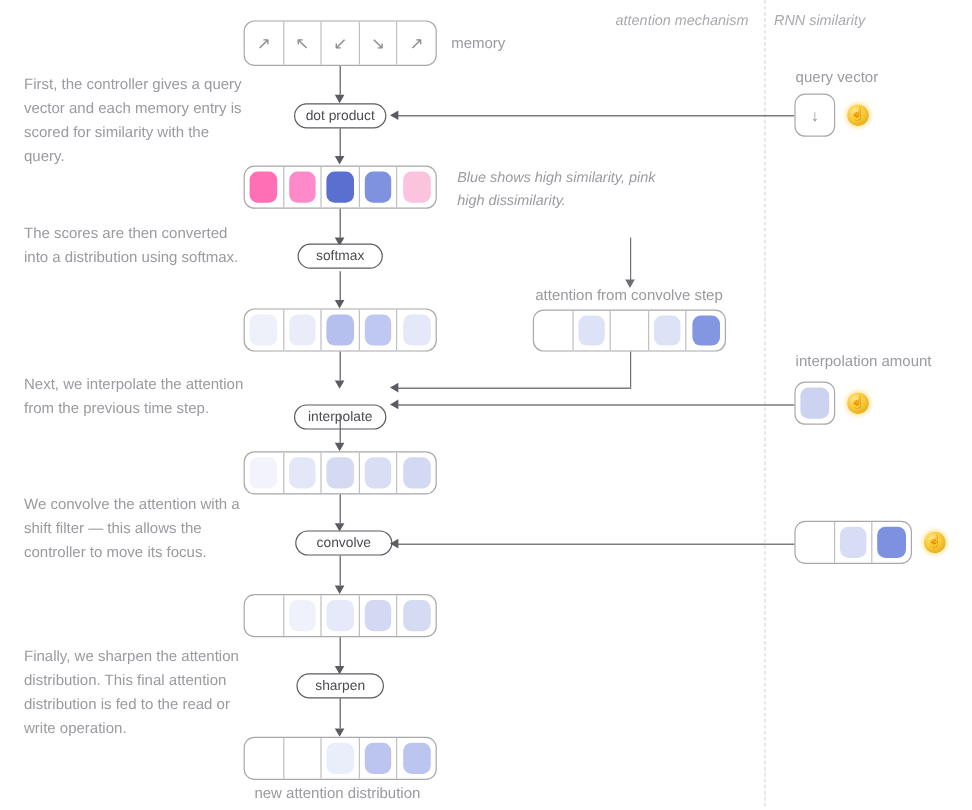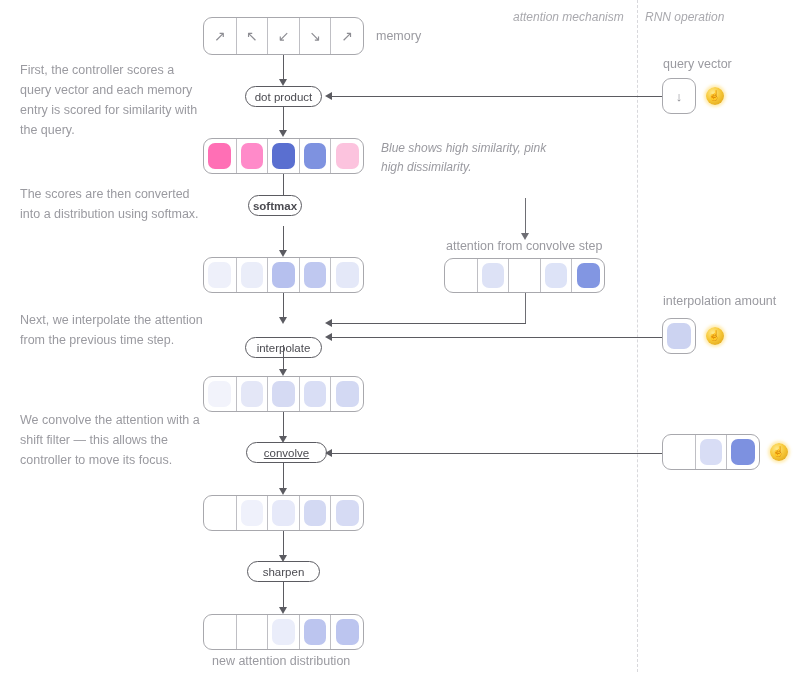--- a/index.html
+++ b/index.html
@@ -150,21 +150,21 @@
     font-size:20px;color:#9aa0ac;letter-spacing:1px;
     font-family:"DejaVu Sans", sans-serif;
   }
 </style>
 </head>
 <body>
 
 <div id="stage">
 
   <div class="lbl-it" style="left:513px;top:10px;">attention mechanism</div>
-  <div class="lbl-it" style="left:645px;top:10px;">RNN operation</div>
+  <div class="lbl-it" style="left:645px;top:10px;">RNN similarity</div>
   <div class="vdivider" style="left:637px;top:0px;height:672px;"></div>
 
   <div class="row" style="left:203px;top:17px;width:161px;height:38px;">
     <div class="cell" style="width:33px;">
         <span class="arrowglyph">↗</span>
       </div>
     <div class="cell" style="width:32px;">
         <span class="arrowglyph">↖</span>
       </div>
     <div class="cell" style="width:32px;">
@@ -205,21 +205,21 @@
       </div>
     <div class="cell" style="width:32px;">
         <div class="swatch" style="background:#fcc3de;"></div>
       </div>
   </div>
   <div class="note-it" style="left:381px;top:139px;">Blue shows high similarity, pink high dissimilarity.</div>
 
   <div class="vline" style="left:283px;top:174px;height:24px;"></div>
   <div class="arrowdown" style="left:279px;top:198px;"></div>
 
-  <div class="pill" style="left:248px;top:195px;width:54px;height:21px;font-weight:bold;">softmax</div>
+  <div class="pill" style="left:248px;top:203px;width:71px;height:21px;">softmax</div>
 
   <div class="vline" style="left:283px;top:226px;height:24px;"></div>
   <div class="arrowdown" style="left:279px;top:250px;"></div>
 
   <div class="row" style="left:203px;top:257px;width:161px;height:36px;">
     <div class="cell" style="width:33px;">
         <div class="swatch" style="background:#eef0fa;"></div>
       </div>
     <div class="cell" style="width:32px;">
         <div class="swatch" style="background:#eaedf9;"></div>
@@ -286,21 +286,21 @@
         <div class="swatch" style="background:#d9def5;"></div>
       </div>
     <div class="cell" style="width:32px;">
         <div class="swatch" style="background:#d3d9f3;"></div>
       </div>
   </div>
 
   <div class="vline" style="left:283px;top:412px;height:24px;"></div>
   <div class="arrowdown" style="left:279px;top:436px;"></div>
 
-  <div class="pill" style="left:246px;top:442px;width:81px;height:21px;text-decoration:underline;">convolve</div>
+  <div class="pill" style="left:246px;top:442px;width:81px;height:21px;">convolve</div>
 
   <div class="hline" style="left:330px;top:453px;width:332px;"></div>
   <div class="arrowleft" style="left:325px;top:449px;"></div>
 
   <div class="vline" style="left:283px;top:463px;height:25px;"></div>
   <div class="arrowdown" style="left:279px;top:488px;"></div>
 
   <div class="row" style="left:203px;top:495px;width:161px;height:36px;">
     <div class="cell" style="width:33px;">
         <div class="swatch" style="background:#ffffff;"></div>
@@ -371,19 +371,20 @@
         <div class="swatch" style="background:#d8ddf5;"></div>
       </div>
     <div class="cell" style="width:32px;">
         <div class="swatch" style="background:#7d91e0;"></div>
       </div>
   </div>
   <div class="coin" style="left:770px;top:443px;">
       <span>☝</span>
     </div>
 
-  <div class="para" style="left:20px;top:60px;">First, the controller scores a query vector and each memory entry is scored for similarity with the query.</div>
+  <div class="para" style="left:20px;top:60px;">First, the controller gives a query vector and each memory entry is scored for similarity with the query.</div>
   <div class="para" style="left:20px;top:184px;width:190px;">The scores are then converted into a distribution using softmax.</div>
   <div class="para" style="left:20px;top:410px;width:190px;">We convolve the attention with a shift filter — this allows the controller to move its focus.</div>
   <div class="para" style="left:20px;top:310px;">Next, we interpolate the attention from the previous time step.</div>
+  <div class="para" style="left:20px;top:537px;">Finally, we sharpen the attention distribution. This final attention distribution is fed to the read or write operation.</div>
 
 
 </div>
 
 </body></html>

